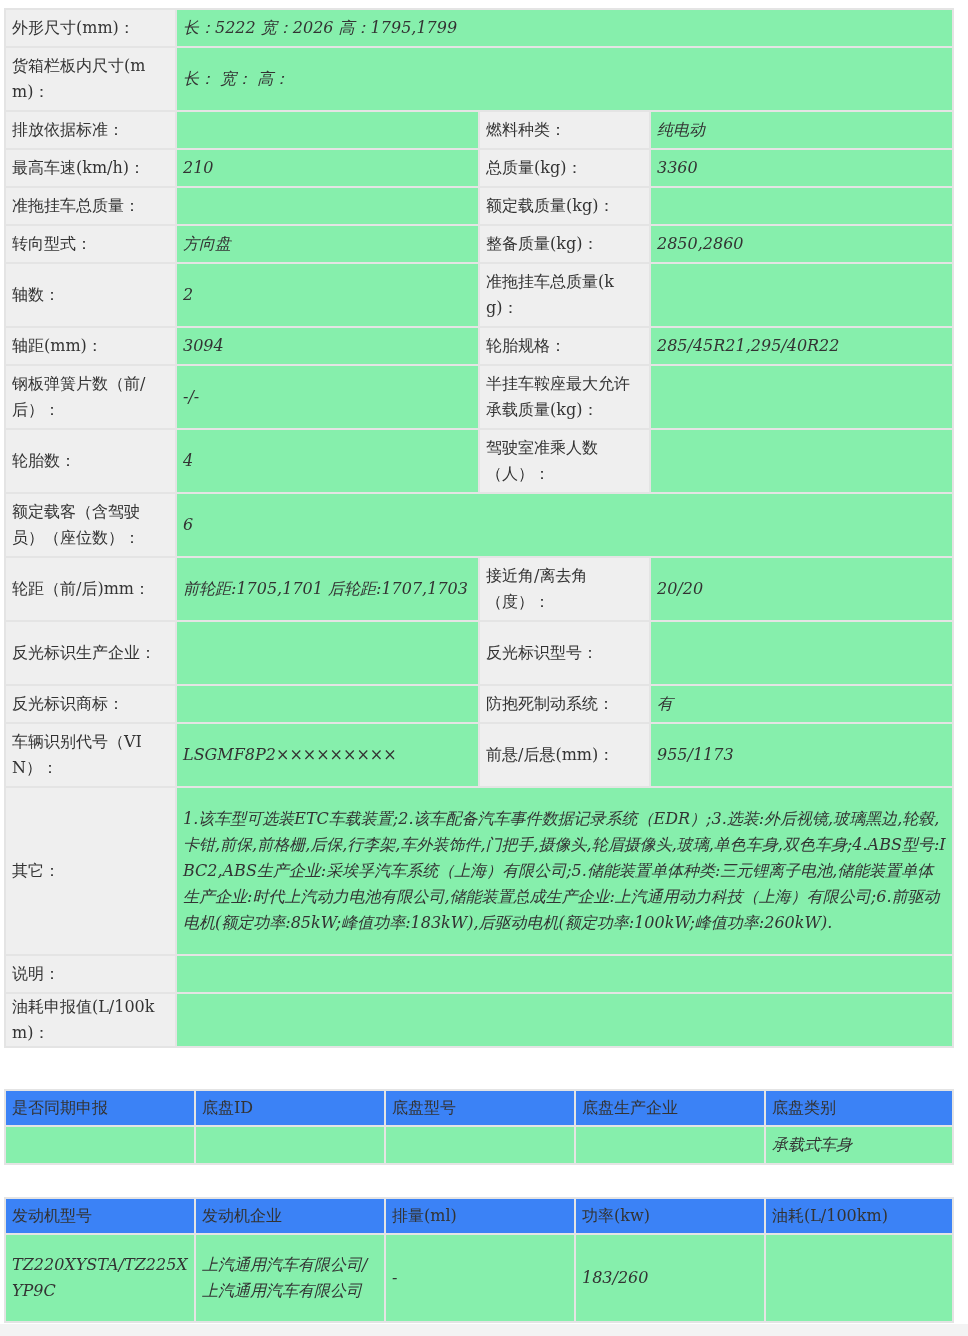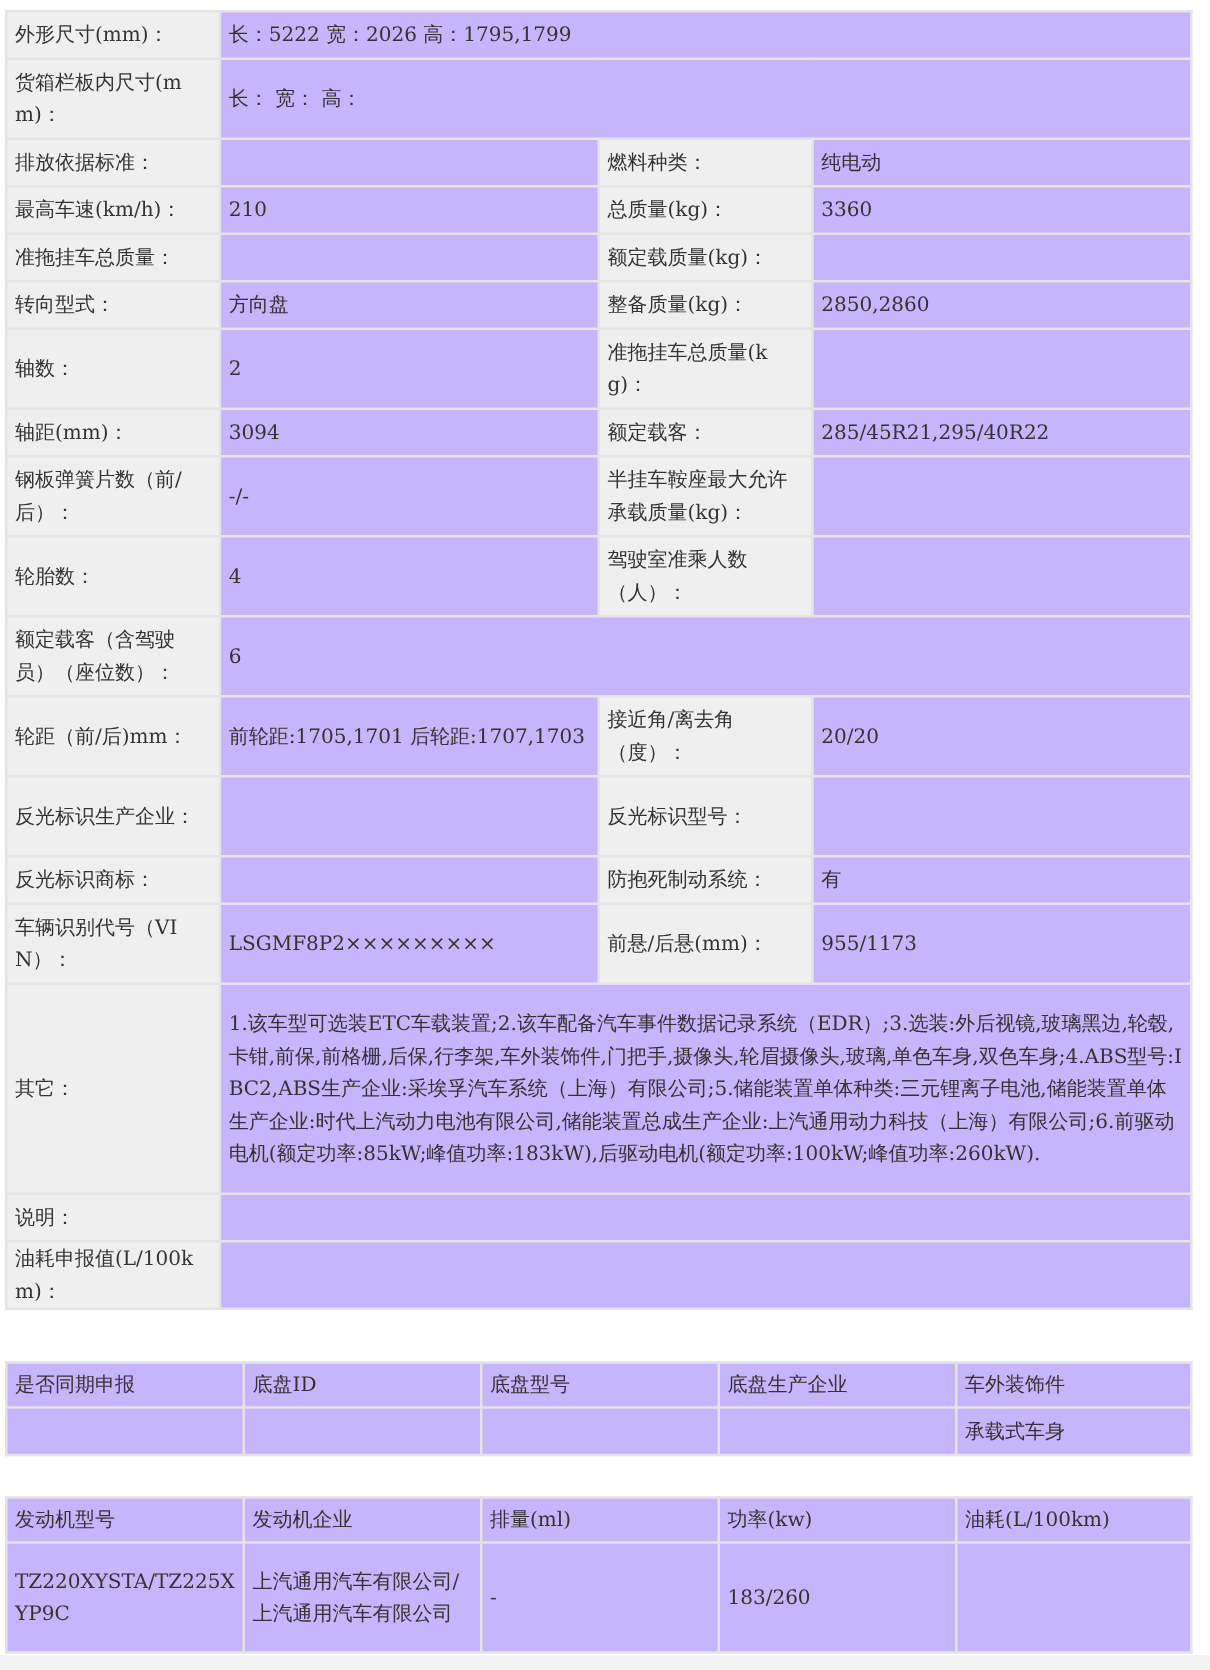--- a/index.html
+++ b/index.html
@@ -2,25 +2,25 @@
 <html><head>
 <meta charset="utf-8">
 <style>
   html, body { margin:0; padding:0; background:#ffffff; }
   body { width:968px; height:1336px; position:relative; overflow:hidden;
          font-family:"DejaVu Serif","Liberation Serif",serif; color:#333333; font-size:16px; }
   table { border-collapse:collapse; position:absolute; left:4px; table-layout:fixed; }
   td { border:2px solid #e4e4e4; padding:0 6px; vertical-align:middle; line-height:26px;
        font-size:16px; word-break:break-all; }
   td.lbl { background:#efefef; }
-  td.val { background:#c4b5fd; }
+  td.val { background:#86efac;font-style:italic; }
   #spec { top:8px; width:948px;border-radius:19px; }
   #chassis { top:1089px; width:948px; }
   #engine { top:1197px; width:948px;padding-left:18px; }
-  th { font-weight:normal; text-align:left; background:#c4b5fd; border:2px solid #e4e4e4;
+  th { font-weight:normal; text-align:left; background:#3b82f6; border:2px solid #e4e4e4;
        padding:0 6px; height:34px; font-size:16px; }
   .bottomfade { position:absolute; left:0; top:1324px; width:968px; height:12px; background:#f3f3f3; }
 </style>
 </head>
 <body>
 
 <table id="spec">
   <colgroup>
       <col style="width:171px">
       <col style="width:303px">
@@ -62,21 +62,21 @@
   </tr>
   <tr style="height:64px">
     <td class="lbl">轴数：</td>
     <td class="val">2</td>
     <td class="lbl">准拖挂车总质量(kg)：</td>
     <td class="val"></td>
   </tr>
   <tr style="height:38px">
     <td class="lbl">轴距(mm)：</td>
     <td class="val">3094</td>
-    <td class="lbl">额定载客：</td>
+    <td class="lbl">轮胎规格：</td>
     <td class="val">285/45R21,295/40R22</td>
   </tr>
   <tr style="height:64px">
     <td class="lbl">钢板弹簧片数（前/后）：</td>
     <td class="val">-/-</td>
     <td class="lbl">半挂车鞍座最大允许承载质量(kg)：</td>
     <td class="val"></td>
   </tr>
   <tr style="height:64px">
     <td class="lbl">轮胎数：</td>
@@ -134,21 +134,21 @@
       <col style="width:190px">
       <col style="width:190px">
       <col style="width:188px">
     </colgroup>
   <tbody>
       <tr>
     <th>是否同期申报</th>
     <th>底盘ID</th>
     <th>底盘型号</th>
     <th>底盘生产企业</th>
-    <th>车外装饰件</th>
+    <th>底盘类别</th>
   </tr>
   <tr style="height:38px">
     <td class="val"></td>
     <td class="val"></td>
     <td class="val"></td>
     <td class="val"></td>
     <td class="val">承载式车身</td>
   </tr>
 </tbody>
   </table>

